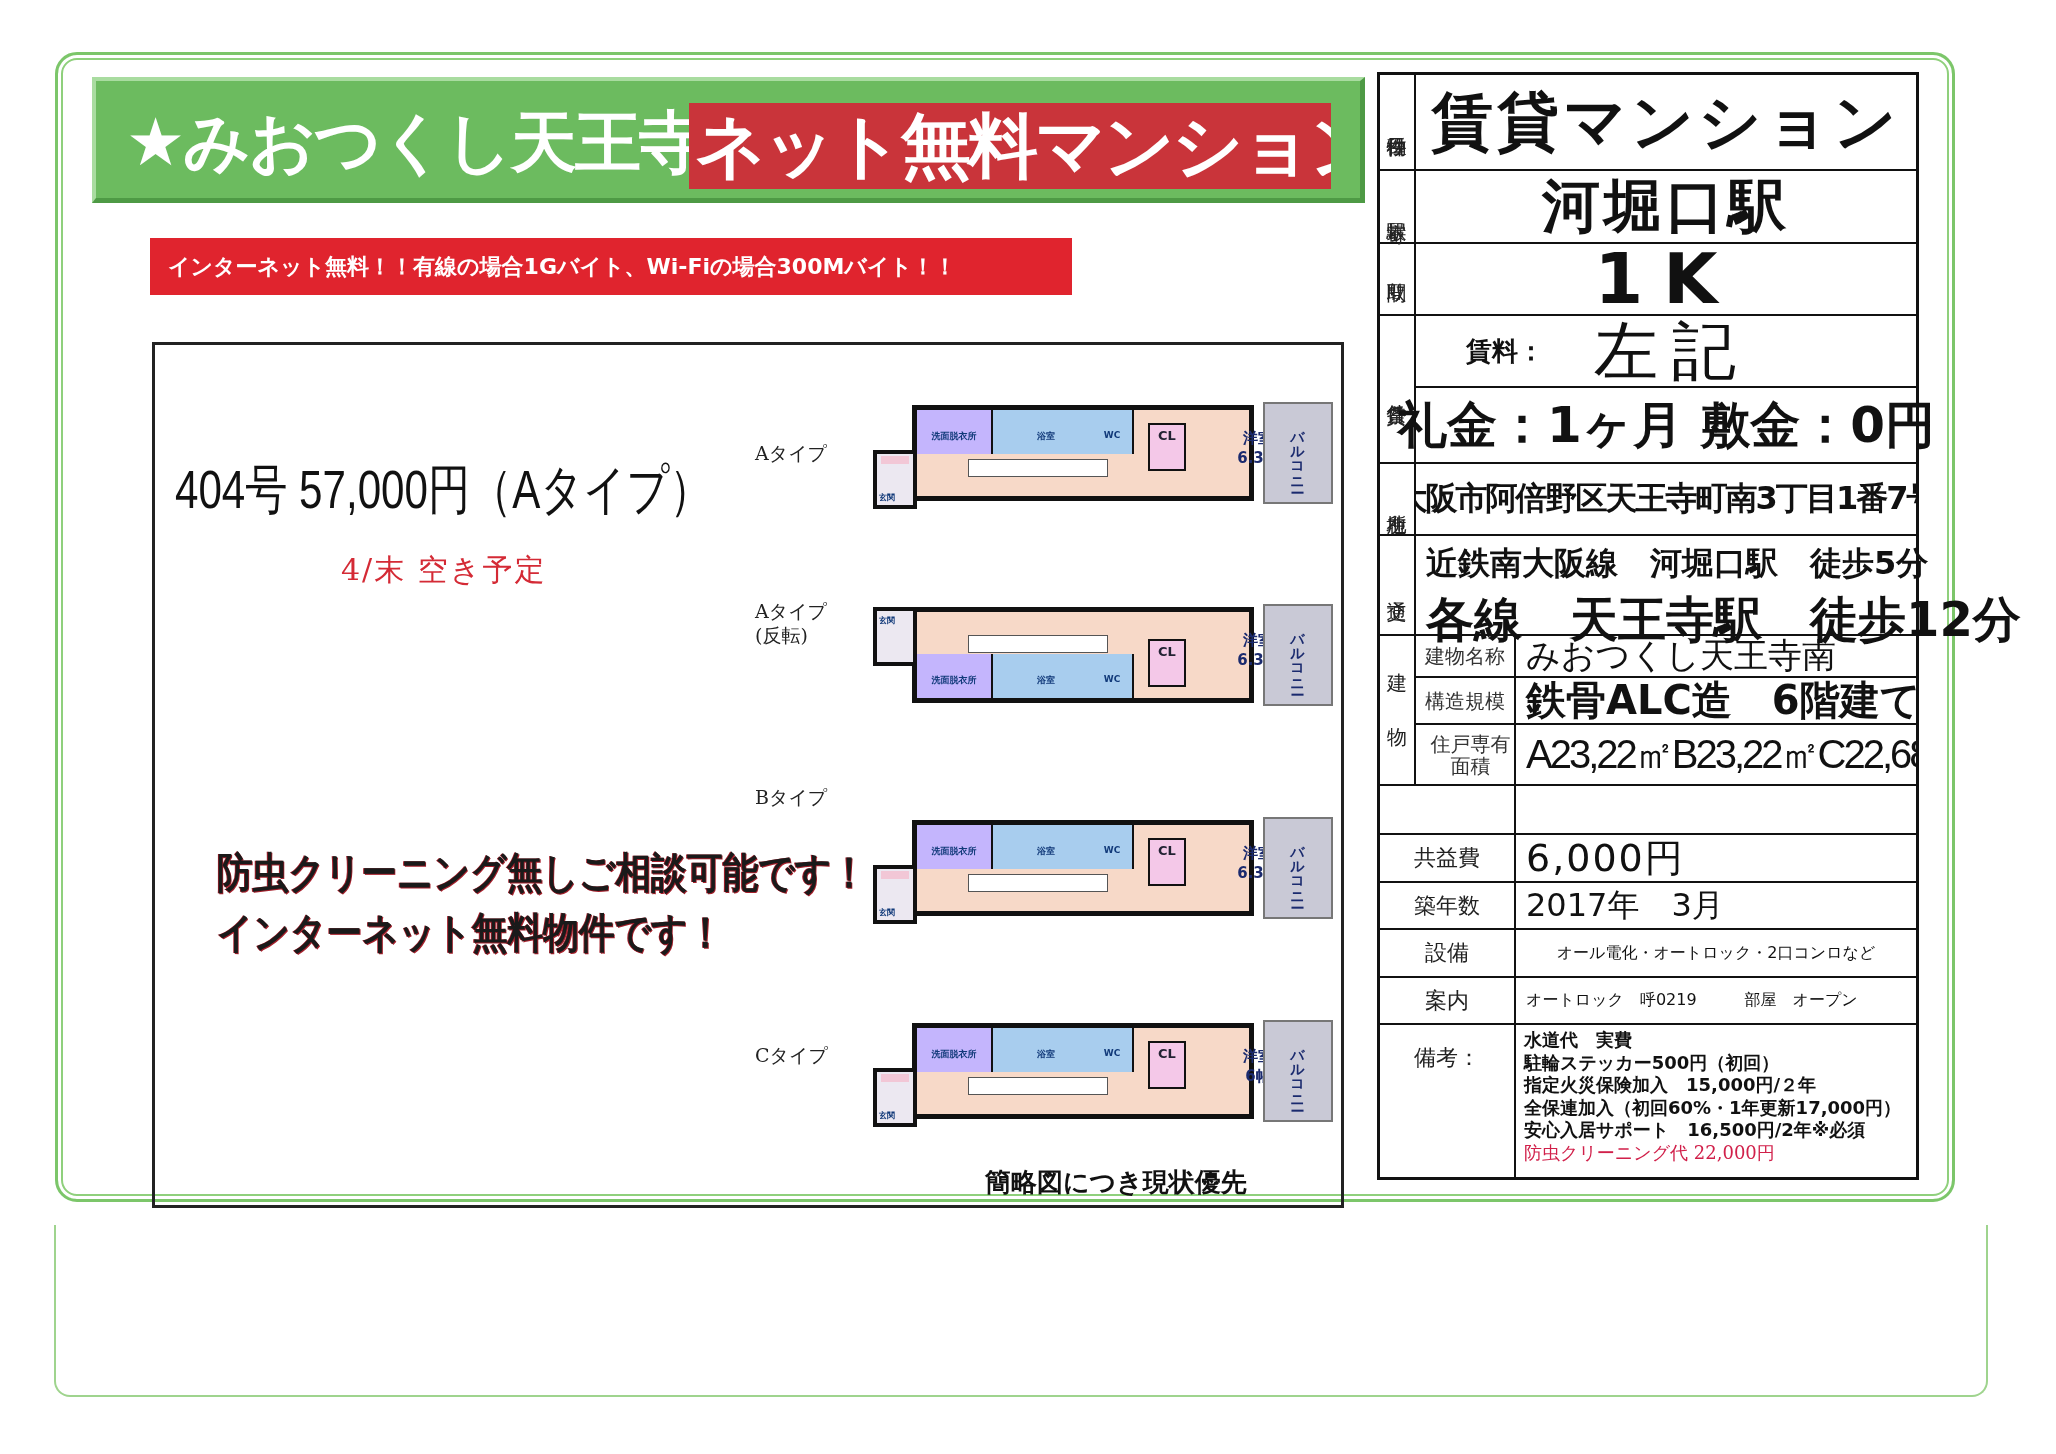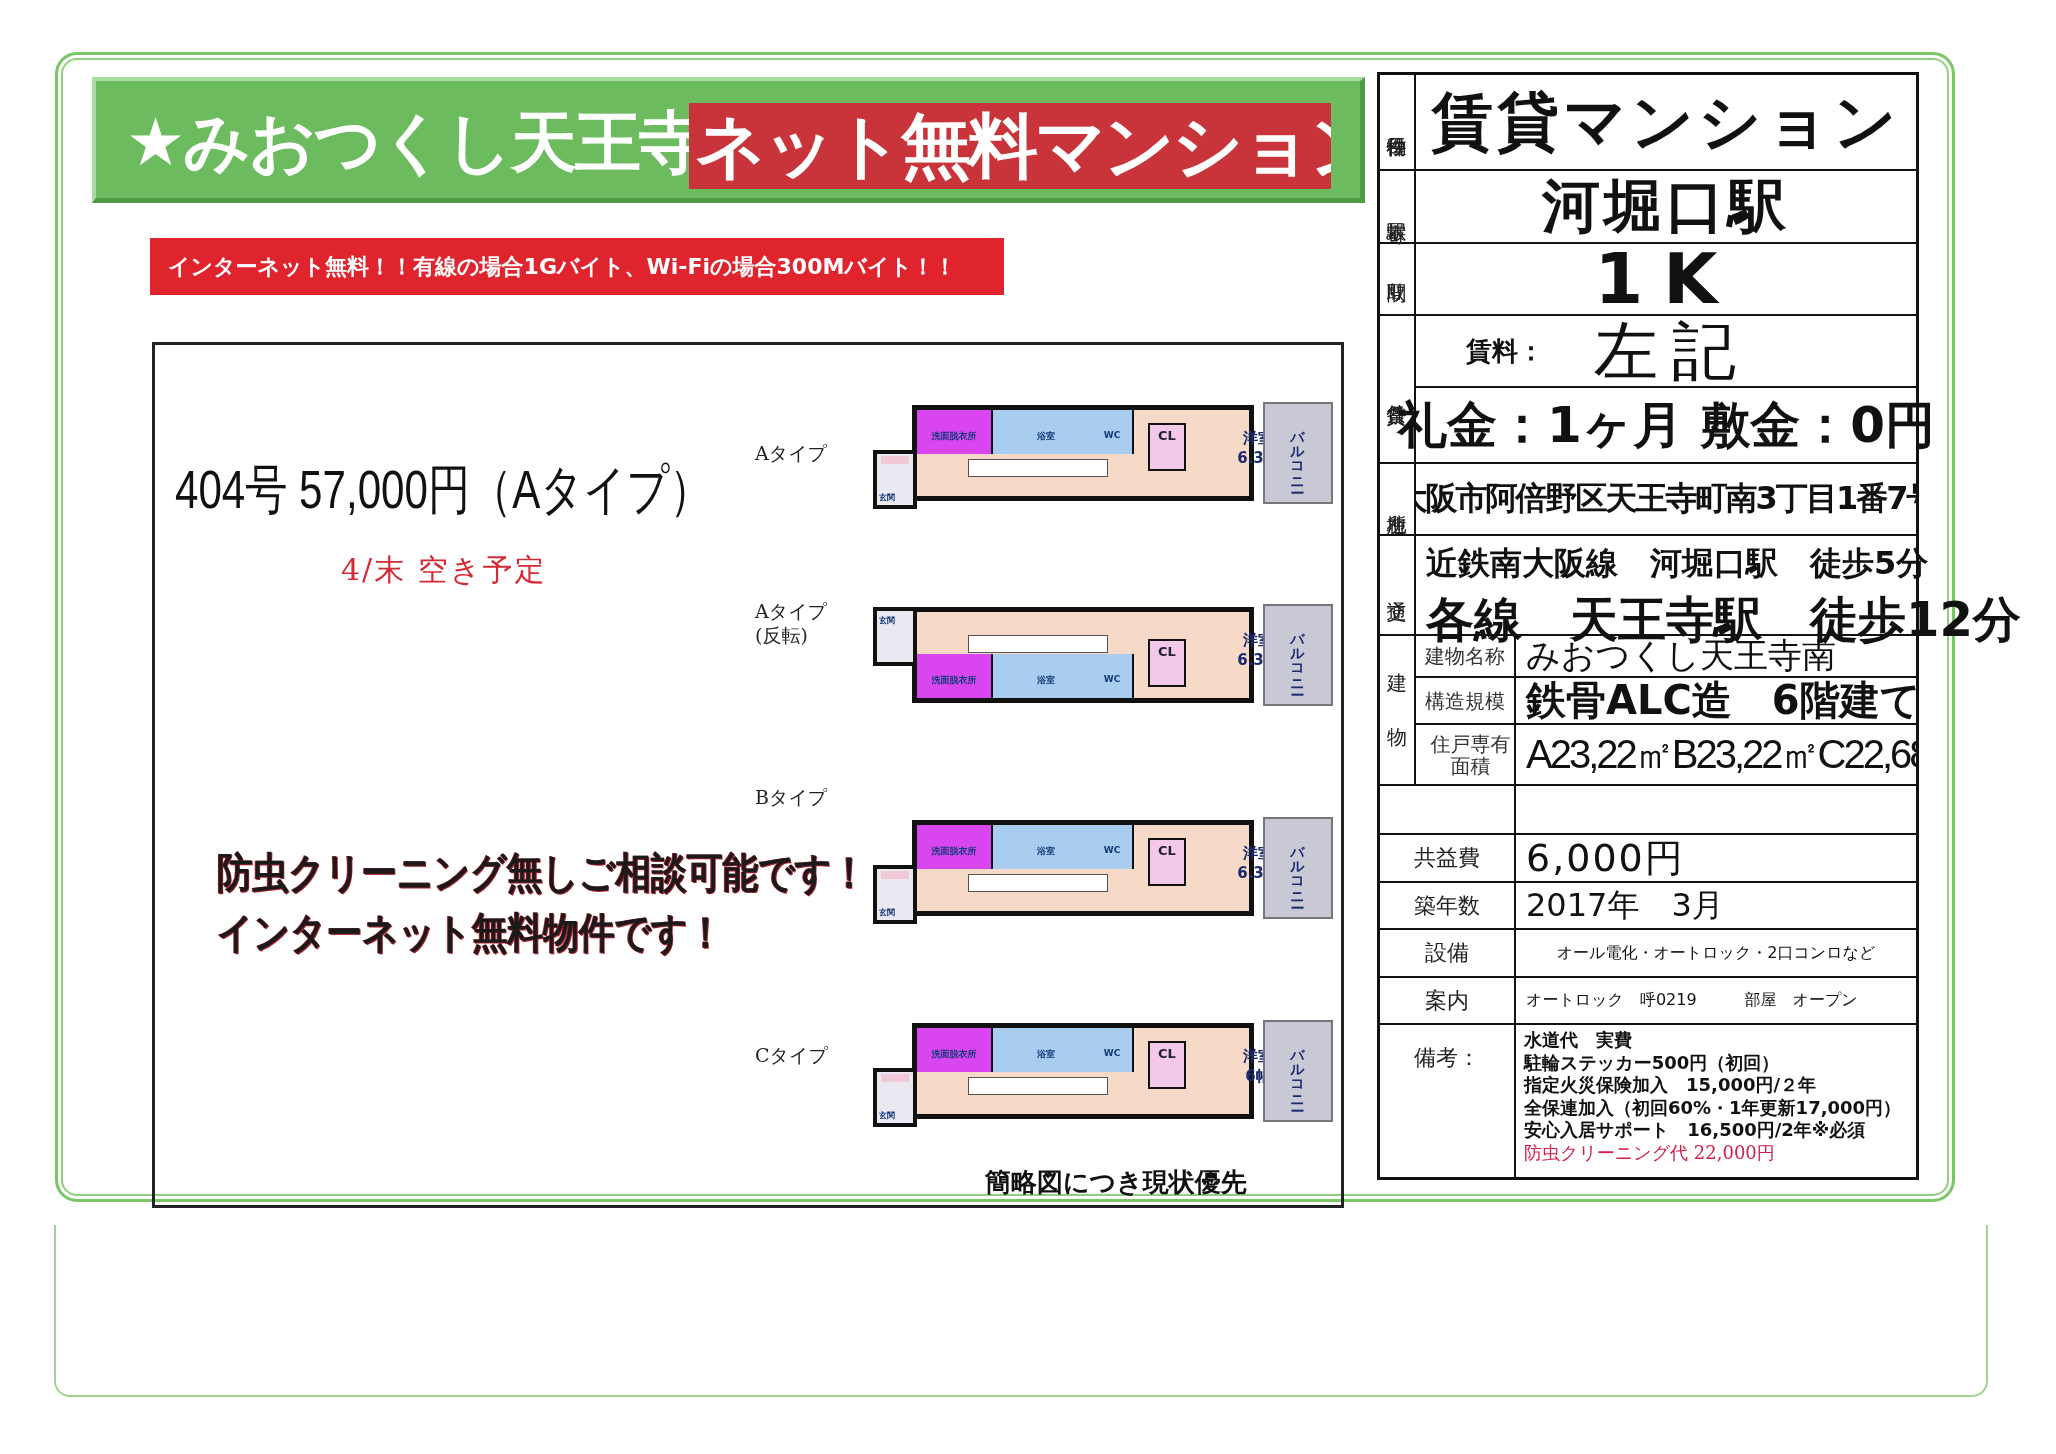--- a/index.html
+++ b/index.html
@@ -29,21 +29,21 @@
     color: #ffffff; font-family: "DejaVu Sans", sans-serif; font-weight: bold; font-size: 66px; letter-spacing: -2px;
     white-space: nowrap;
   }
   .banner-sub {
     position: absolute; left: 593px; top: 22px; width: 642px; height: 86px;
     background: #c9343a; color: #ffffff; font-weight: bold; font-size: 70px; line-height: 86px;
     padding-left: 6px; letter-spacing: -3px; white-space: nowrap; overflow: hidden;
   }
 
   .net-bar {
-    position: absolute; left: 150px; top: 238px; width: 854px; height: 57px;
+    position: absolute; left: 150px; top: 238px; width: 922px; height: 57px;
     background: #e0242e; color: #ffffff; font-weight: bold; font-size: 22px; line-height: 57px;
     padding-left: 18px; white-space: nowrap;
   }
 
   
   .left-panel {
     position: absolute; left: 152px; top: 342px; width: 1192px; height: 866px;
     border: 3px solid #222;
   }
   .room-line {
@@ -68,21 +68,21 @@
   .disclaimer {
     position: absolute; left: 830px; top: 820px; font-weight: bold; font-size: 26px; color: #111; white-space: nowrap;
   }
 
   
   .plan { position: absolute; width: 465px; height: 100px; }
   .plan .unit { position: absolute; left: 39px; top: 0; width: 342px; height: 96px; background: #f7d9c8; border: 5px solid #111; }
   .plan .entry { position: absolute; left: 0; top: 45px; width: 44px; height: 59px; background: #ece8f1; border: 4px solid #111; }
   .plan .entry .sb { position:absolute; left:4px; top:2px; width:28px; height:8px; background:#f2c7d6; }
   .plan .entry .gen { position:absolute; left:2px; bottom:2px; font-size:8px; color:#123a7a; font-weight:bold; }
-  .plan .wash { position: absolute; left: 44px; top: 5px; width: 76px; height: 44px; background: #d946ef; border-right: 2px solid #111; }
+  .plan .wash { position: absolute; left: 44px; top: 5px; width: 76px; height: 44px; background: #c4b5fd; border-right: 2px solid #111; }
   .plan .bath { position: absolute; left: 120px; top: 5px; width: 108px; height: 44px; background: #a8cdee; border-right: 2px solid #111; }
   .plan .wc { position: absolute; left: 219px; top: 5px; width: 42px; height: 44px; background: #a8cdee; border-right: 2px solid #111; }
   .plan .cl { position: absolute; left: 275px; top: 18px; width: 38px; height: 48px; background: #f4c8e8; border: 2px solid #111; font-size: 13px; font-weight: bold; color: #223; text-align: center; line-height: 22px; }
   .plan .kitchen { position:absolute; left: 95px; top: 54px; width: 140px; height: 18px; background:#fff; border:1px solid #555; }
   .plan .western {
     position: absolute; left: 325px; top: 5px; width: 120px; height: 86px;
     font-size: 15px; font-weight: bold; color: #1a2a6e; text-align: center; line-height: 20px; padding-top: 18px;
   }
   .plan .balcony {
     position: absolute; left: 390px; top: -3px; width: 70px; height: 102px; background: #c9c9d6;

